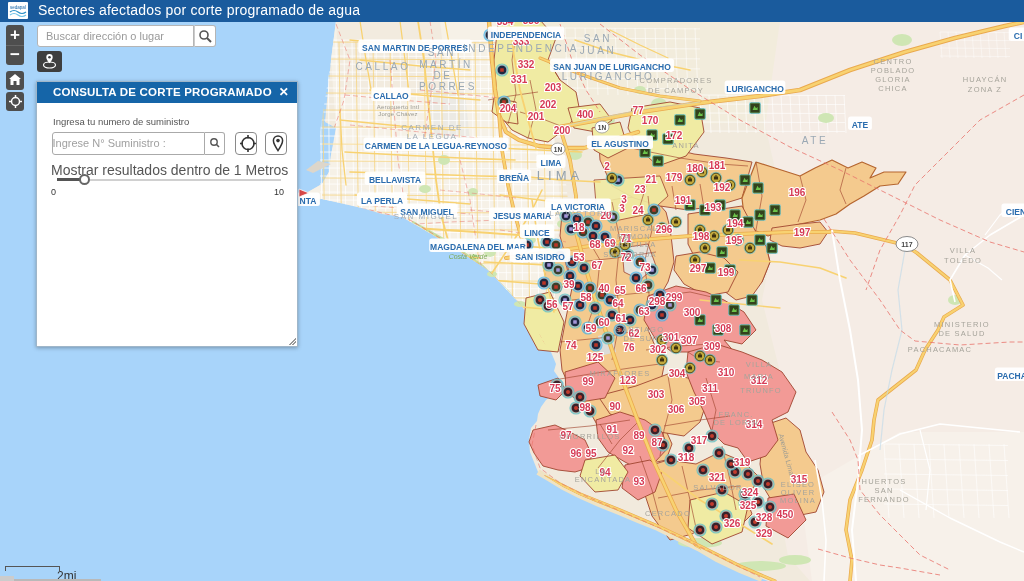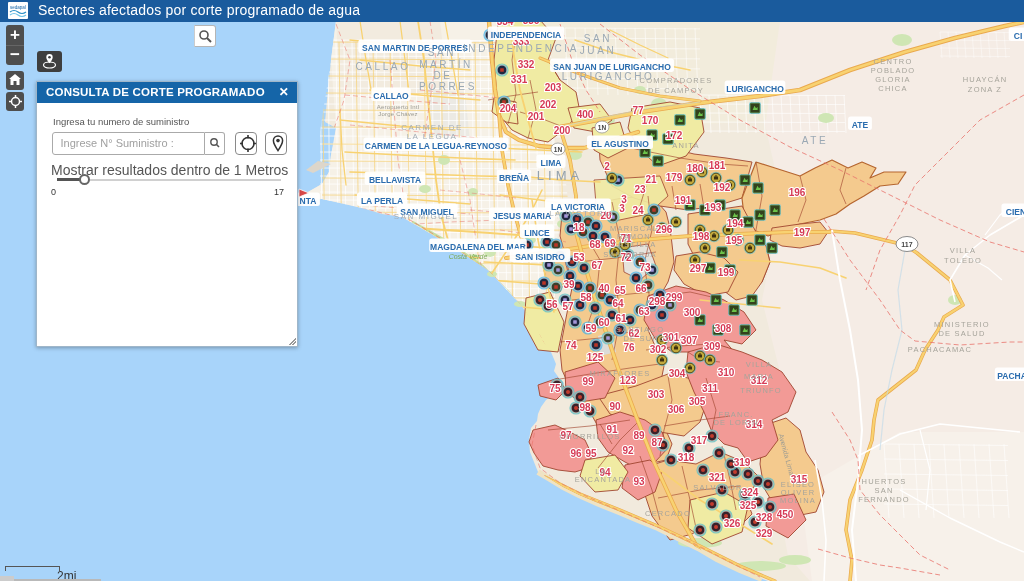--- a/index.html
+++ b/index.html
@@ -10,25 +10,25 @@
 .ctl{position:absolute;left:6px;width:18px;background:#4e4e4e;border-radius:3px;z-index:15;color:#fff;text-align:center}
 #zoomctl{top:25px;height:40px}
 #zoomctl .zb{height:20px;font-size:17px;font-weight:bold;line-height:19px;color:#fff}
 #homec{top:71px;height:19px;line-height:19px;font-size:12px}
 #locc{top:92px;height:19px;line-height:19px;font-size:12px}
 #search{position:absolute;left:37px;top:25px;width:179px;height:22px;z-index:15}
 #search .inp{position:absolute;left:0;top:0;width:157px;height:22px;background:#fff;border:1px solid #b5b5b5;border-radius:3px 0 0 3px;font-size:11px;color:#9a9a9a;line-height:20px;padding-left:8px}
 #search .btn{position:absolute;left:157px;top:0;width:22px;height:22px;background:#fff;border:1px solid #b5b5b5;border-left:1px solid #ccc;border-radius:0 3px 3px 0}
 #pinbtn{position:absolute;left:37px;top:51px;width:25px;height:21px;background:#3e3e3e;border-radius:3px;z-index:15}
 #panel{position:absolute;left:36px;top:80.5px;width:262px;height:266px;background:#fff;border:1px solid #9fb6c9;box-shadow:0 1px 4px rgba(0,0,0,0.3);z-index:15}
-#panel .ph{height:21.5px;background:#1565a8;color:#fff;font-size:11.5px;font-weight:bold;line-height:21.5px;padding-left:9px;letter-spacing:0.2px}
+#panel .ph{height:21.5px;background:#1565a8;color:#fff;font-size:11.5px;font-weight:bold;line-height:21.5px;padding-left:16px;letter-spacing:0.2px}
 #panel .ph .x{float:right;margin-right:8px;font-size:12px;font-weight:bold}
 #panel .lab1{margin:13px 0 12px 16px;font-size:9.5px;color:#555}
 #panel .irow{position:absolute;left:14.5px;top:50px;height:23px}
-#panel .sinp{position:absolute;left:0;top:0;width:153px;height:23px;border:1px solid #aaa;border-radius:3px 0 0 3px;font-size:11px;color:#a0a0a0;line-height:21px;padding-left:8px}
+#panel .sinp{position:absolute;left:0;top:0;width:153px;height:23px;border:1px solid #aaa;border-radius:3px 0 0 3px;font-size:11px;color:#a0a0a0;line-height:21px;}
 #panel .smag{position:absolute;left:153px;top:0;width:20px;height:23px;border:1px solid #aaa;border-left:none;border-radius:0 3px 3px 0}
 #panel .sqb{position:absolute;top:0;width:22px;height:23.5px;border:1px solid #8a8a8a;border-radius:4px;background:#fff}
 #panel .lab2{position:absolute;left:14px;top:80px;font-size:14px;color:#555}
 #panel .sld{position:absolute;left:20px;top:94px;width:224px;height:10px}
 #panel .track{position:absolute;left:0;top:3px;width:100%;height:2px;background:#d0d0d0}
 #panel .tfill{position:absolute;left:0;top:2.5px;width:25px;height:3px;background:#555}
 #panel .knob{position:absolute;left:22px;top:-2px;width:11px;height:11px;border-radius:50%;background:#fff;border:2px solid #666}
 #panel .l0{position:absolute;left:14px;top:105px;font-size:9px;color:#333}
 #panel .l10{position:absolute;right:13px;top:105px;font-size:9px;color:#333}
 #panel .rsz{position:absolute;right:1px;bottom:1px;width:7px;height:7px;background:
@@ -1361,20 +1361,21 @@
       <path d="M6,0 L12,5 10.5,5 10.5,11 7.5,11 7.5,7 4.5,7 4.5,11 1.5,11 1.5,5 0,5 Z" fill="#fff"></path>
     </svg></div>
 <div class="ctl" id="locc"><svg width="13" height="13" viewBox="0 0 13 13" style="margin-top:3px">
       <circle cx="6.5" cy="6.5" r="4" fill="none" stroke="#fff" stroke-width="1.5"></circle>
       <line x1="6.5" y1="0" x2="6.5" y2="2.5" stroke="#fff" stroke-width="1.5"></line>
       <line x1="6.5" y1="10.5" x2="6.5" y2="13" stroke="#fff" stroke-width="1.5"></line>
       <line x1="0" y1="6.5" x2="2.5" y2="6.5" stroke="#fff" stroke-width="1.5"></line>
       <line x1="10.5" y1="6.5" x2="13" y2="6.5" stroke="#fff" stroke-width="1.5"></line>
     </svg></div>
 <div id="search">
+    <div class="inp">Buscar dirección o lugar</div>
     <div class="btn"><svg width="20" height="20" viewBox="0 0 20 20">
         <circle cx="9" cy="9" r="4" fill="none" stroke="#555" stroke-width="1.6"></circle>
         <line x1="12" y1="12" x2="16" y2="16" stroke="#555" stroke-width="2"></line>
       </svg></div>
   </div>
 <div id="pinbtn"><svg width="25" height="21" viewBox="0 0 25 21">
       <ellipse cx="12.5" cy="14" rx="6" ry="3" fill="none" stroke="#fff" stroke-width="1.2"></ellipse>
       <path d="M12.5,3 a3.2,3.2 0 0 1 3.2,3.2 c0,2.4 -3.2,6 -3.2,6 s-3.2,-3.6 -3.2,-6 a3.2,3.2 0 0 1 3.2,-3.2 z" fill="#fff"></path>
       <circle cx="12.5" cy="6.2" r="1.3" fill="#3e3e3e"></circle>
     </svg></div>
@@ -1399,20 +1400,20 @@
           <circle cx="12" cy="7.6" r="1.8" fill="#333"></circle>
         </svg></div>
  </div>
  <div class="lab2">Mostrar resultados dentro de 1 Metros</div>
  <div class="sld">
       <div class="track"></div>
       <div class="tfill"></div>
       <div class="knob"></div>
     </div>
  <div class="l0">0</div>
-    <div class="l10">17</div>
+    <div class="l10">10</div>
  <div class="rsz"></div>
 </div>
 <div id="scaleb">
     <div class="bar"></div>
     <div class="txt">2mi</div>
   </div>
 <div id="btmstrip"></div>
 <div id="btmstrip2"></div>
 </body></html>

